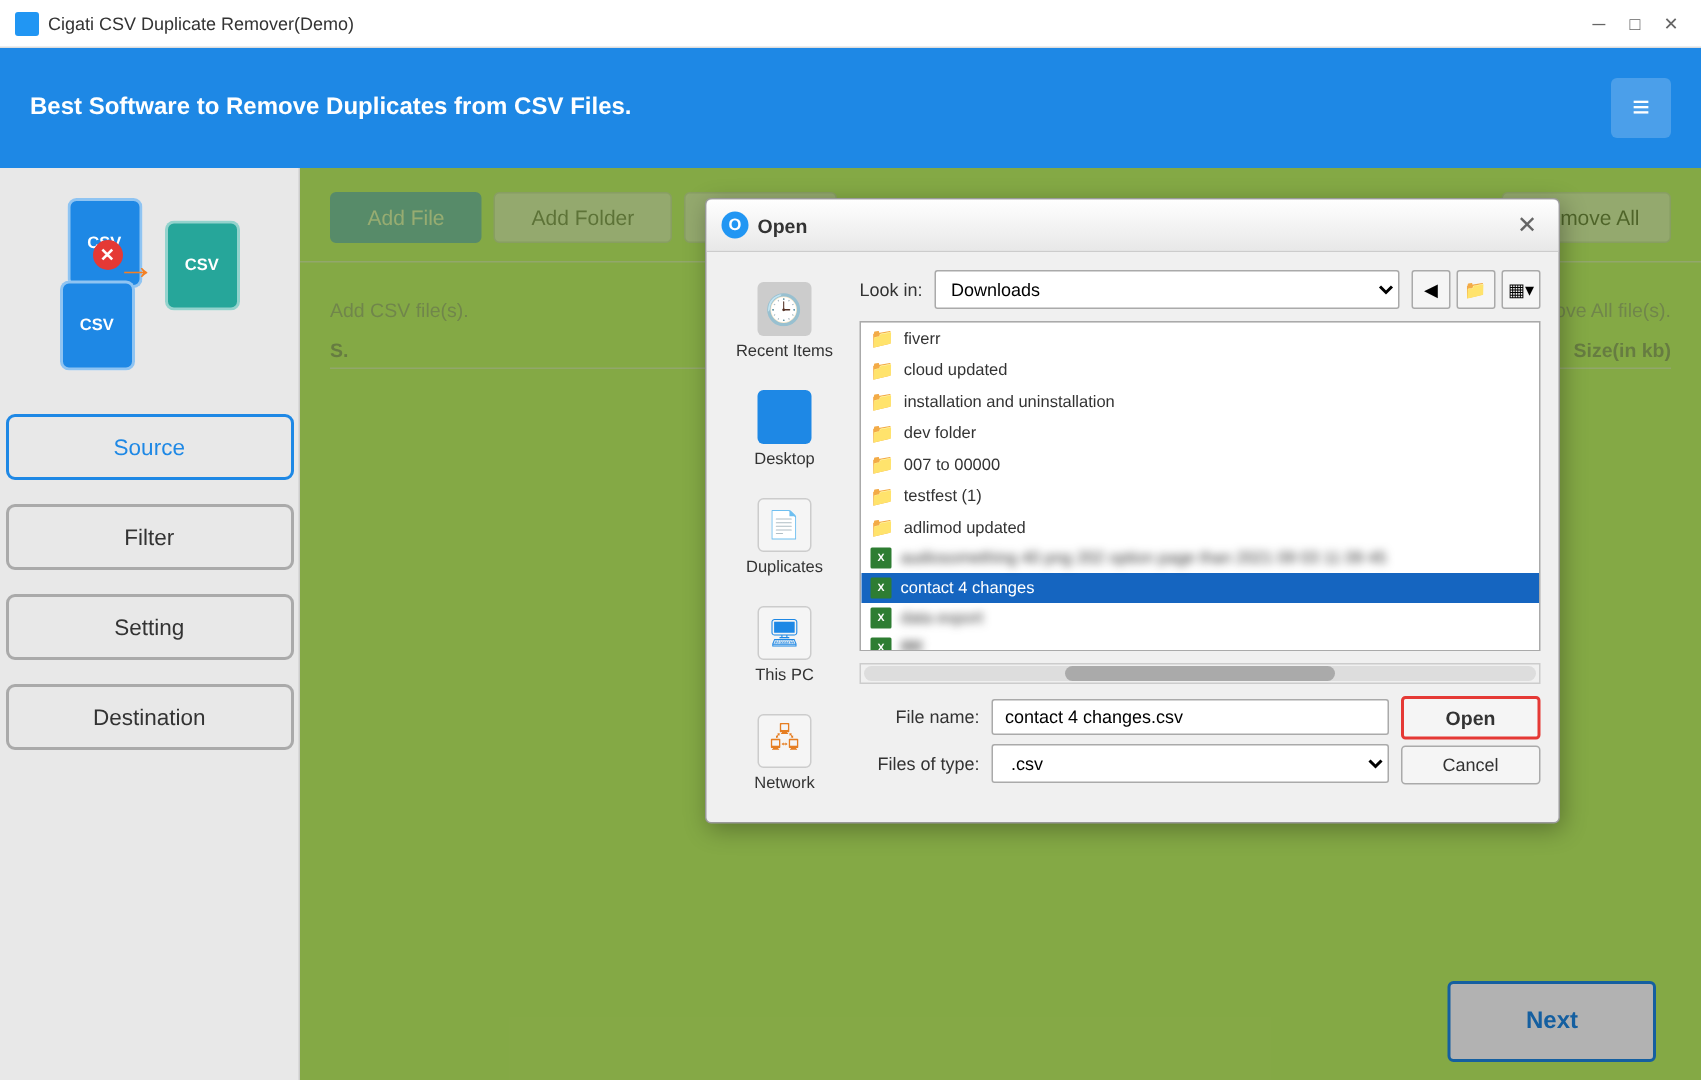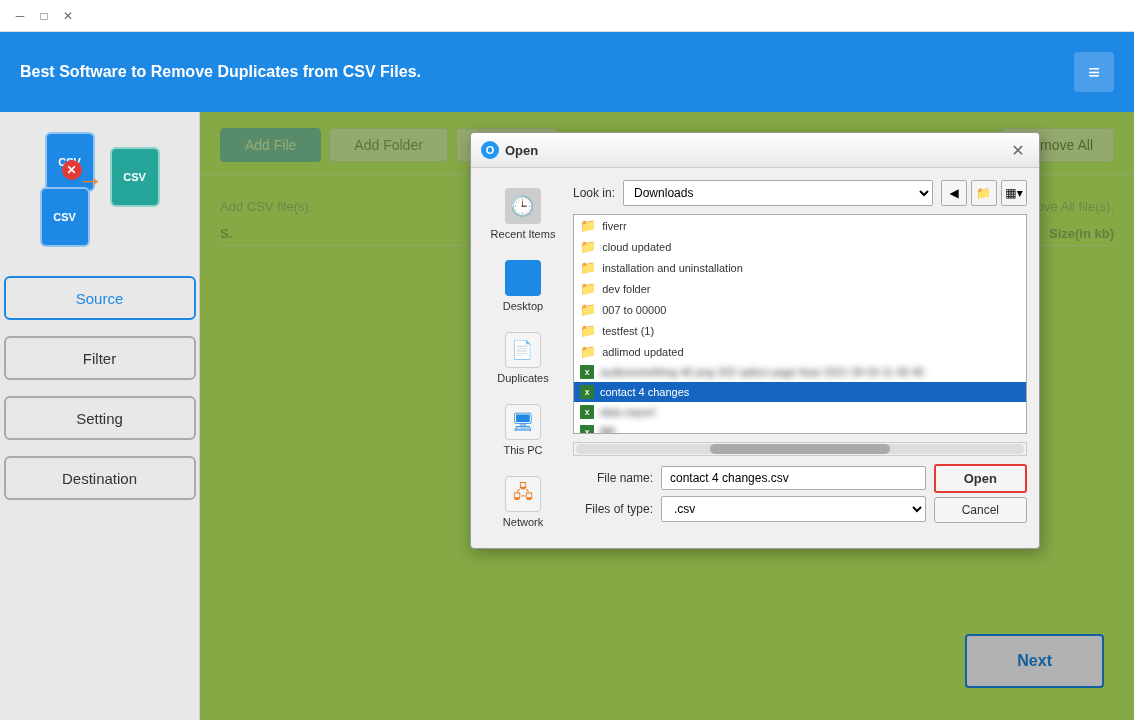--- a/index.html
+++ b/index.html
@@ -201,21 +201,21 @@
 
     .content-body {
       padding: 16px 20px;
     }
     .col-name { flex: 1; }
     .col-size { width: 120px; text-align: right; }
 
     
     .next-btn {
       position: absolute;
-      bottom: 32px;
+      bottom: 12px;
       right: 30px;
       padding: 16px 50px;
       background: #fff;
       border: 2px solid #1e88e5;
       color: #1e88e5;
       font-size: 16px;
       font-weight: 600;
       cursor: pointer;
       border-radius: 4px;
     }
@@ -560,20 +560,24 @@
       color: #555;
       font-weight: 600;
       padding: 4px 0;
       border-bottom: 1px solid #eee;
     }
   </style>
 </head>
 <body>
 
 <div class="title-bar">
+  <div class="title-bar-left">
+    <span class="title-bar-icon"></span>
+    <span>Cigati CSV Duplicate Remover(Demo)</span>
+  </div>
   <div class="title-bar-controls">
     <button class="title-bar-btn">─</button>
     <button class="title-bar-btn">□</button>
     <button class="title-bar-btn close">✕</button>
   </div>
 </div>
 
 <div class="app-header">
   <h1>Best Software to Remove Duplicates from CSV Files.</h1>
   <button class="header-menu-btn">≡</button>

